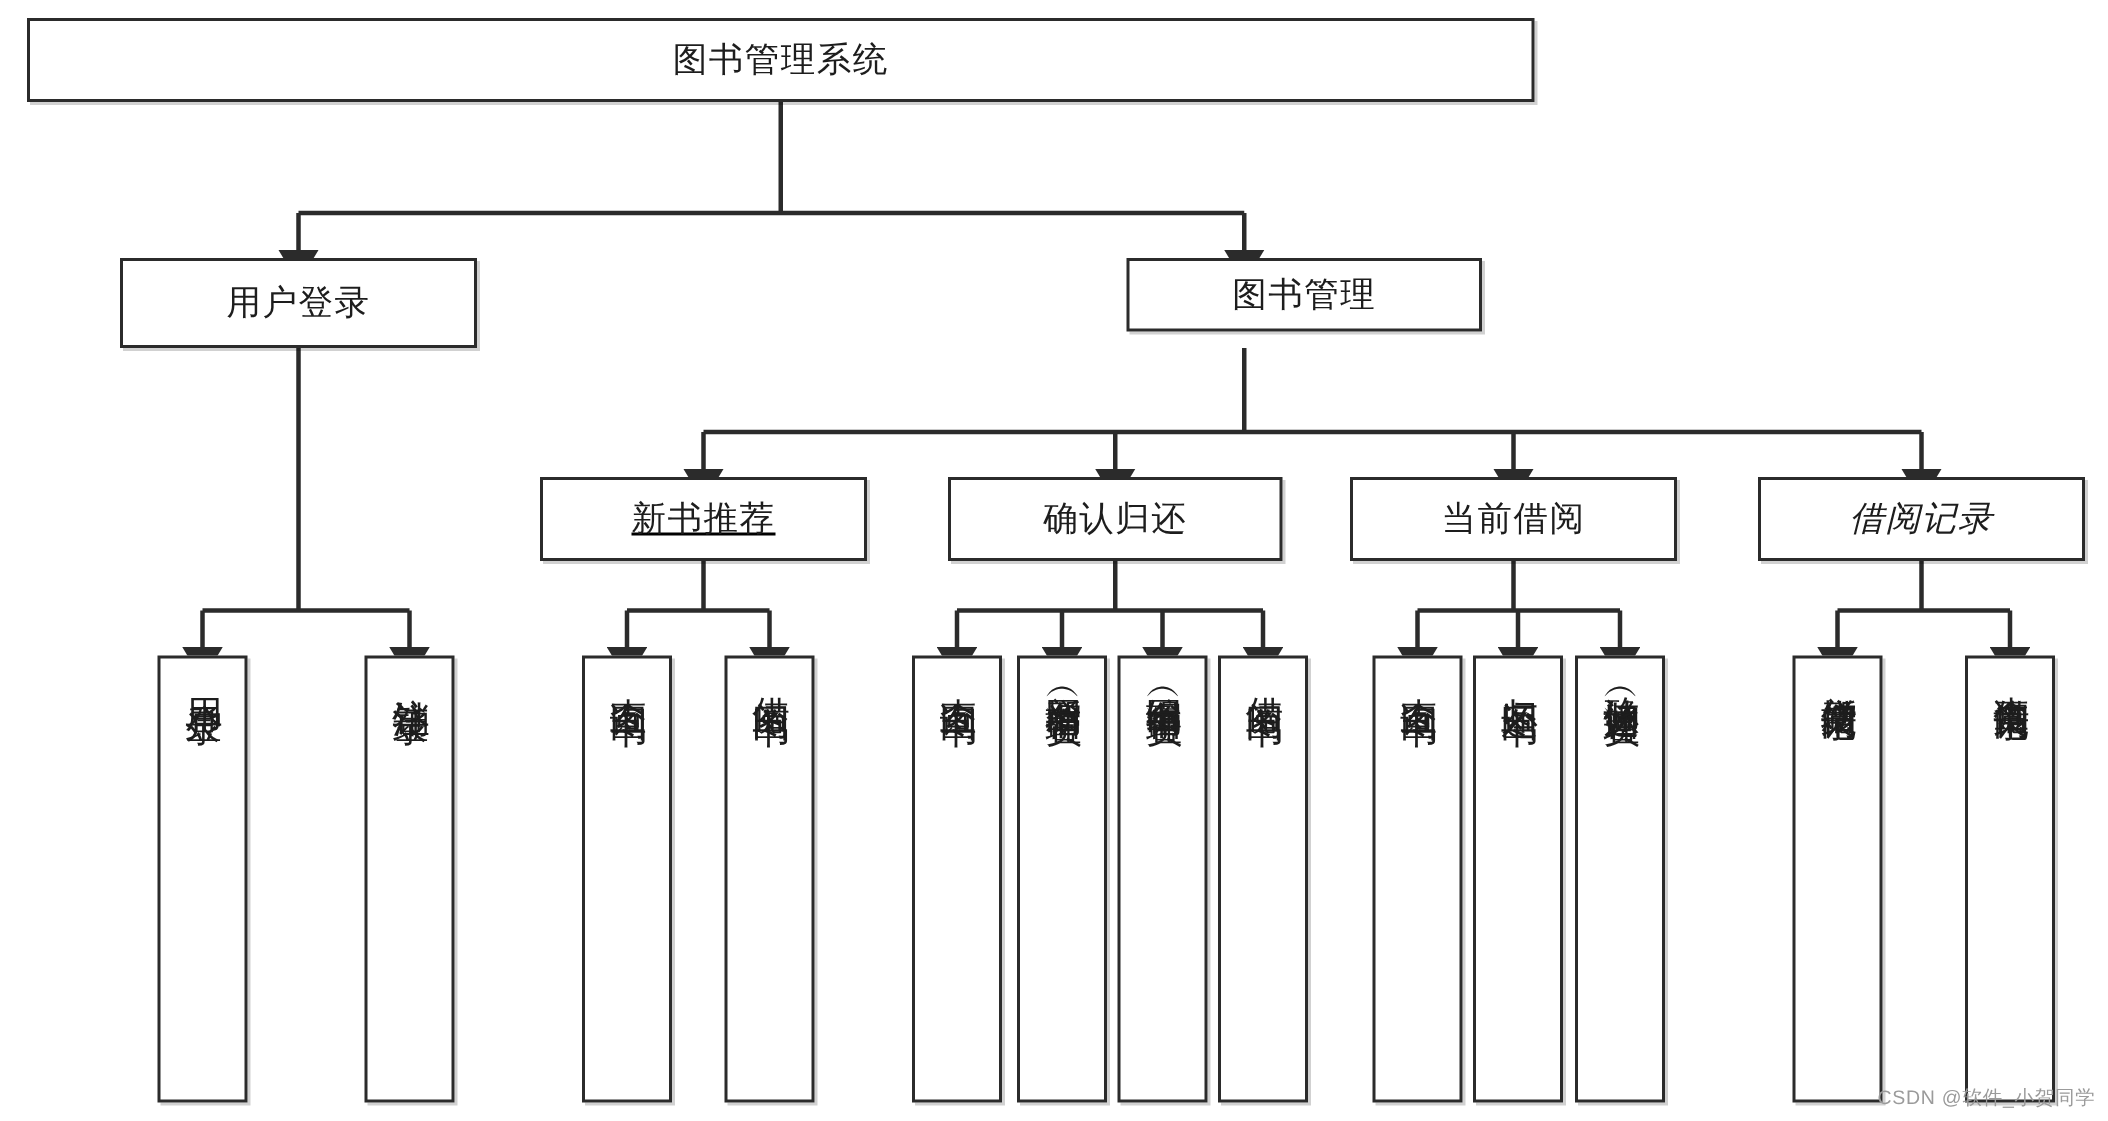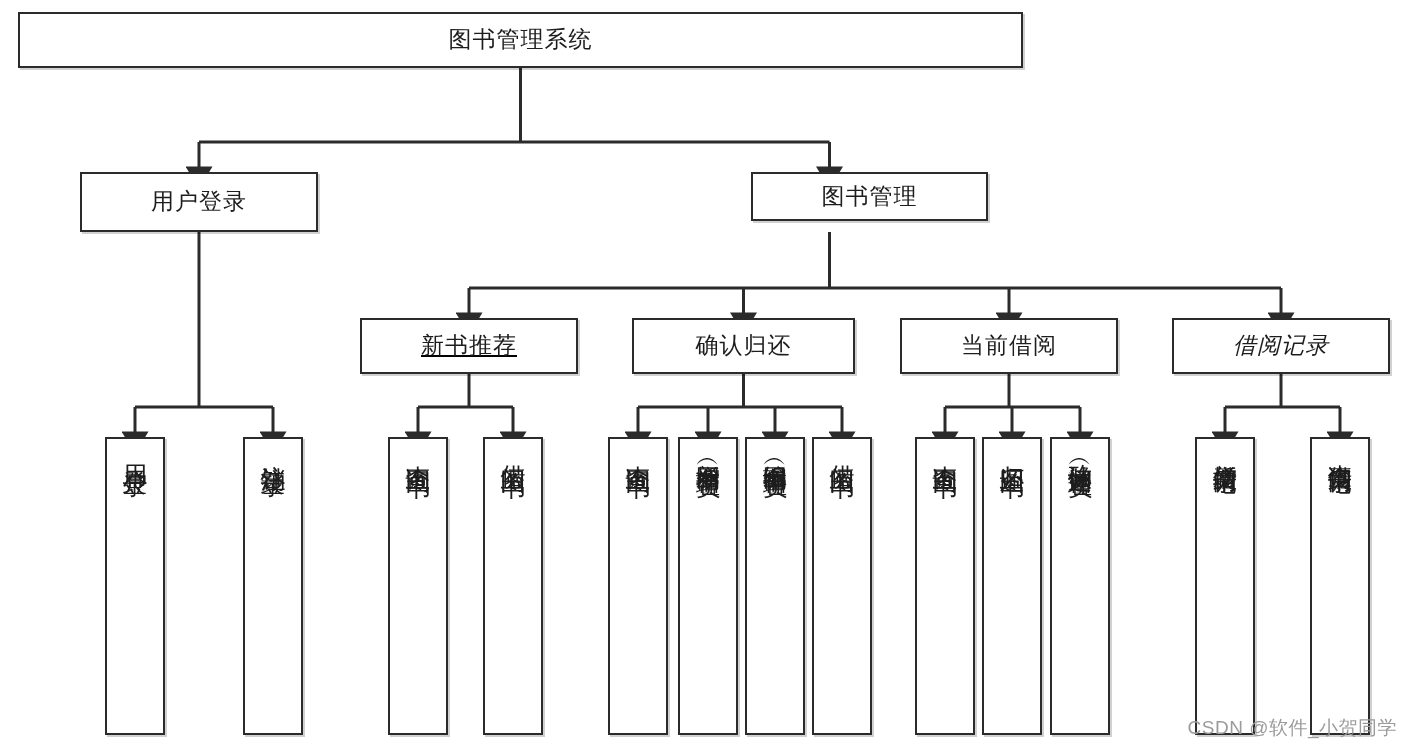--- a/index.html
+++ b/index.html
@@ -55,21 +55,21 @@
     line-height: 1;
   }
   .node.vert.tall .label {
     font-size: 24px;
     letter-spacing: 1.5px;
   }
   #watermark {
     position: absolute;
     right: 8px;
     bottom: 6px;
-    font-size: 19px;
+    font-size: 13px;
     color: #9b9b9b;
     letter-spacing: 0.5px;
     user-select: none;
   }
 </style>
 </head>
 <body>
 
 <div id="canvas">
 

